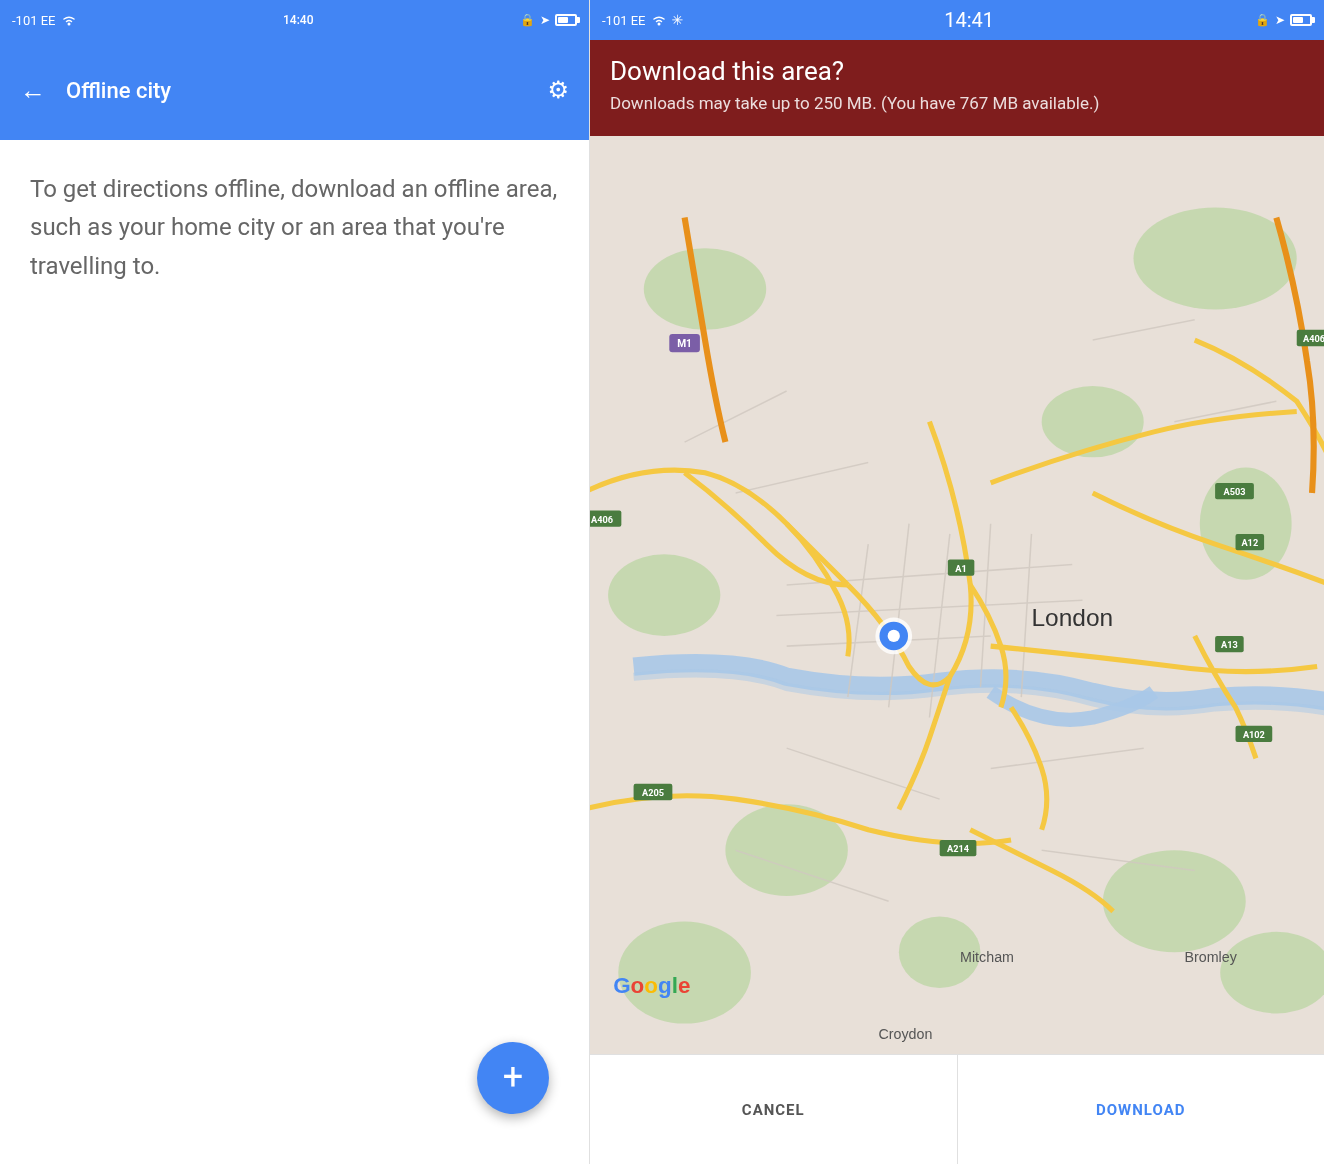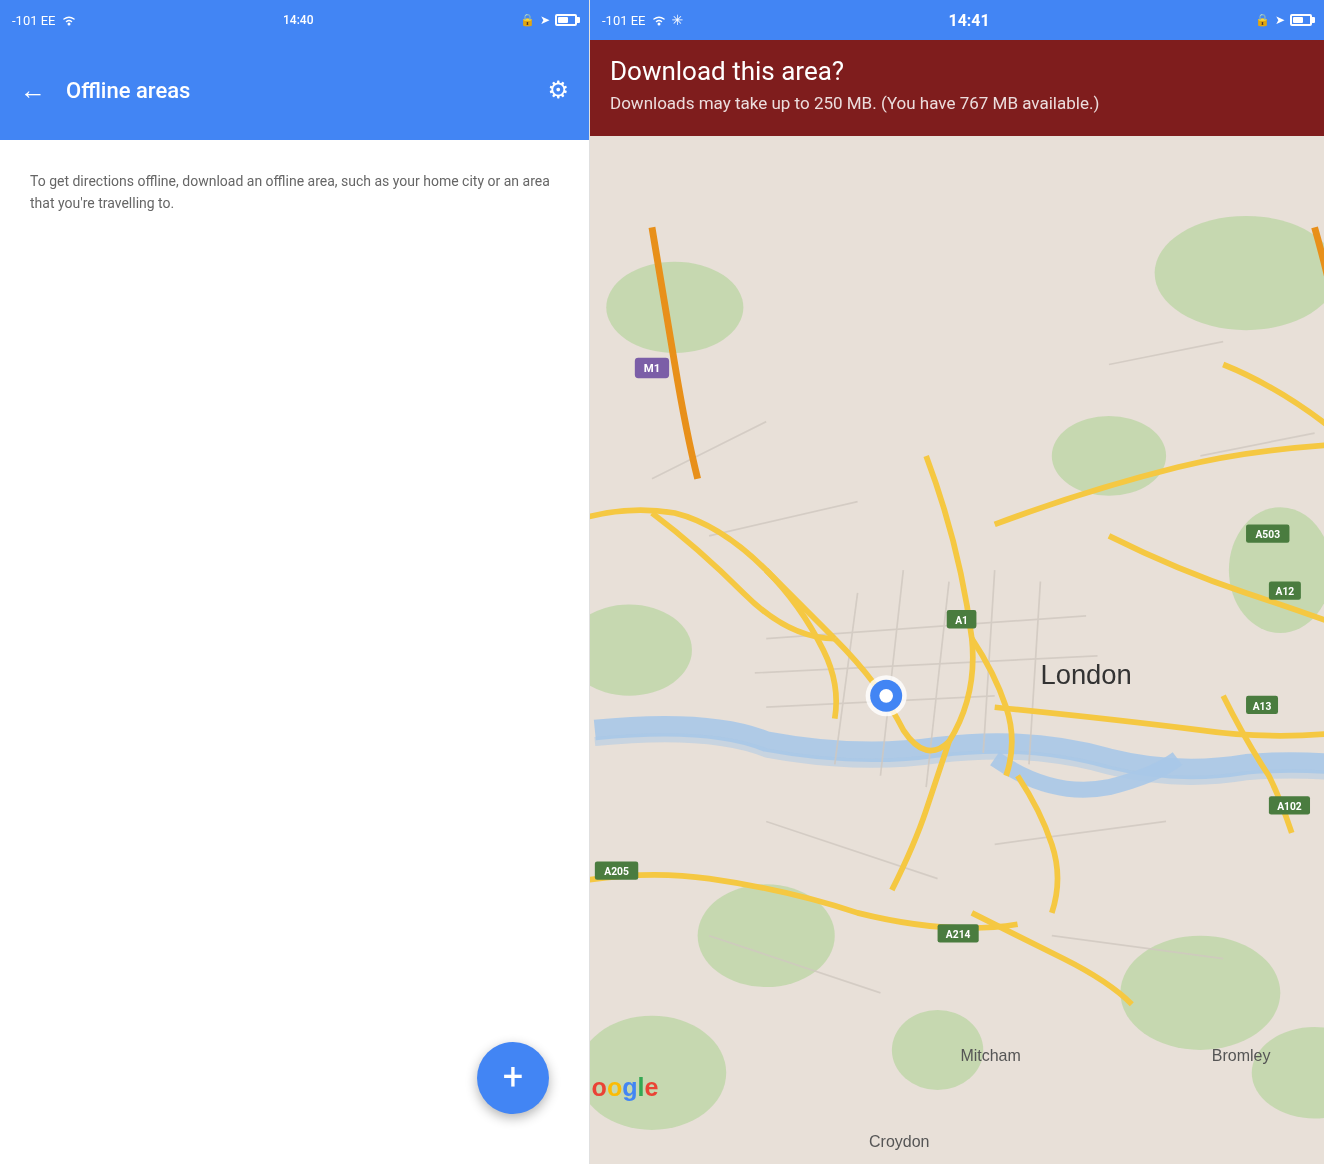--- a/index.html
+++ b/index.html
@@ -79,21 +79,21 @@
       color: #fff;
       font-size: 24px;
     }
 
     .left-content {
       padding: 30px 30px;
       flex: 1;
     }
 
     .left-content p {
-      font-size: 14px;
+      font-size: 24px;
       color: #666;
       line-height: 1.6;
     }
 
     .fab-button {
       position: absolute;
       bottom: 50px;
       right: 40px;
       width: 72px;
       height: 72px;
@@ -133,22 +133,22 @@
       font-size: 13px;
     }
 
     .status-bar-right .signal {
       display: flex;
       align-items: center;
       gap: 5px;
     }
 
     .status-bar-right .time {
-      font-size: 16px;
-      font-weight: 700;
+      font-size: 20px;
+      font-weight: 400;
     }
 
     .status-bar-right .icons {
       display: flex;
       align-items: center;
       gap: 5px;
     }
 
     .download-header {
       background: #7f1d1d;
@@ -261,21 +261,21 @@
       <span style="font-size:12px;">🔒</span>
       <span style="font-size:12px;">➤</span>
       <span class="battery-icon">
         <span class="battery-fill"></span>
       </span>
     </div>
   </div>
 
   <div class="app-bar-left">
     <span class="back-icon">←</span>
-    <span class="title">Offline areas</span>
+    <span class="title">Offline city</span>
     <span class="settings-icon">⚙</span>
   </div>
 
   <div class="left-content">
     <p>To get directions offline, download an offline area, such as your home city or an area that you're travelling to.</p>
   </div>
 
   <div class="fab-button">
     <span>+</span>
   </div>
@@ -428,14 +428,22 @@
       <text x="590" y="810" font-size="14" fill="#555" font-family="Arial, sans-serif">Bromley</text>
 
       <text x="290" y="885" font-size="14" fill="#555" font-family="Arial, sans-serif">Croydon</text>
 
       <text x="30" y="840" font-size="22" font-family="Arial, sans-serif" font-weight="bold">
         <tspan fill="#4285f4">G</tspan><tspan fill="#ea4335">o</tspan><tspan fill="#fbbc05">o</tspan><tspan fill="#4285f4">g</tspan><tspan fill="#34a853">l</tspan><tspan fill="#ea4335">e</tspan>
       </text>
     </svg>
   </div>
 
+  <div class="action-bar">
+    <div class="action-btn cancel-btn">
+      <span>CANCEL</span>
+    </div>
+    <div class="action-btn download-btn">
+      <span>DOWNLOAD</span>
+    </div>
+  </div>
 
 </div>
 
 </body></html>

